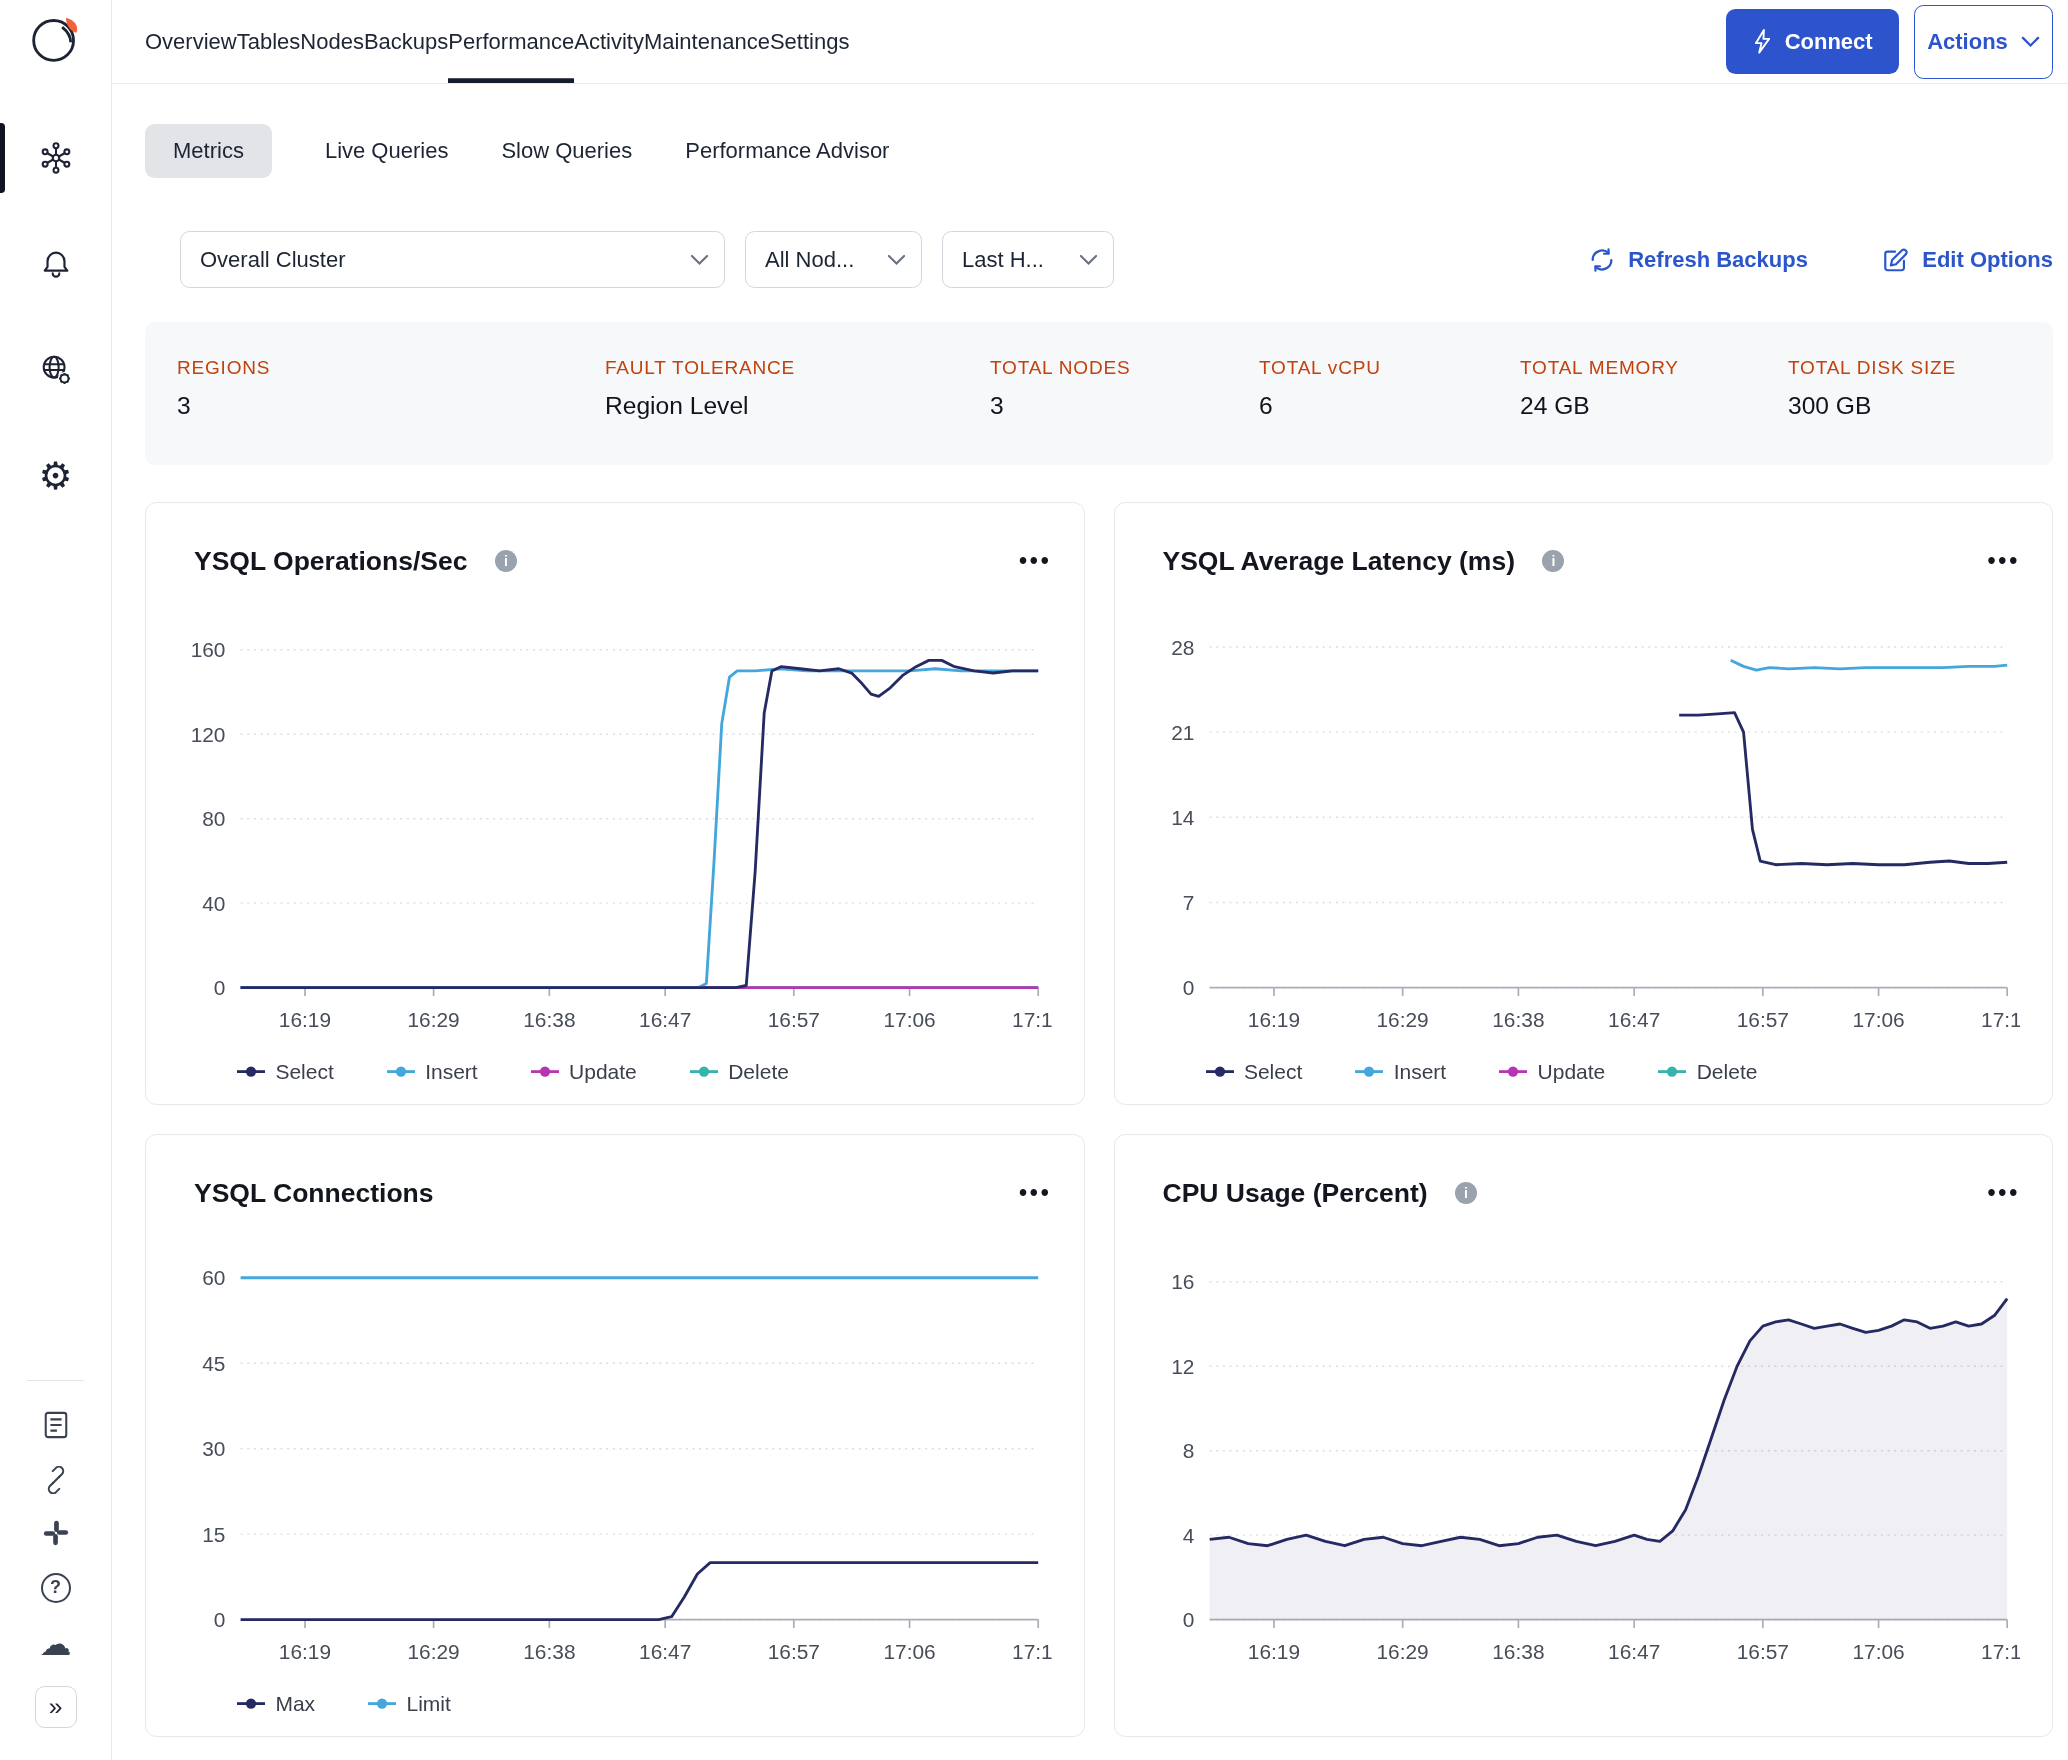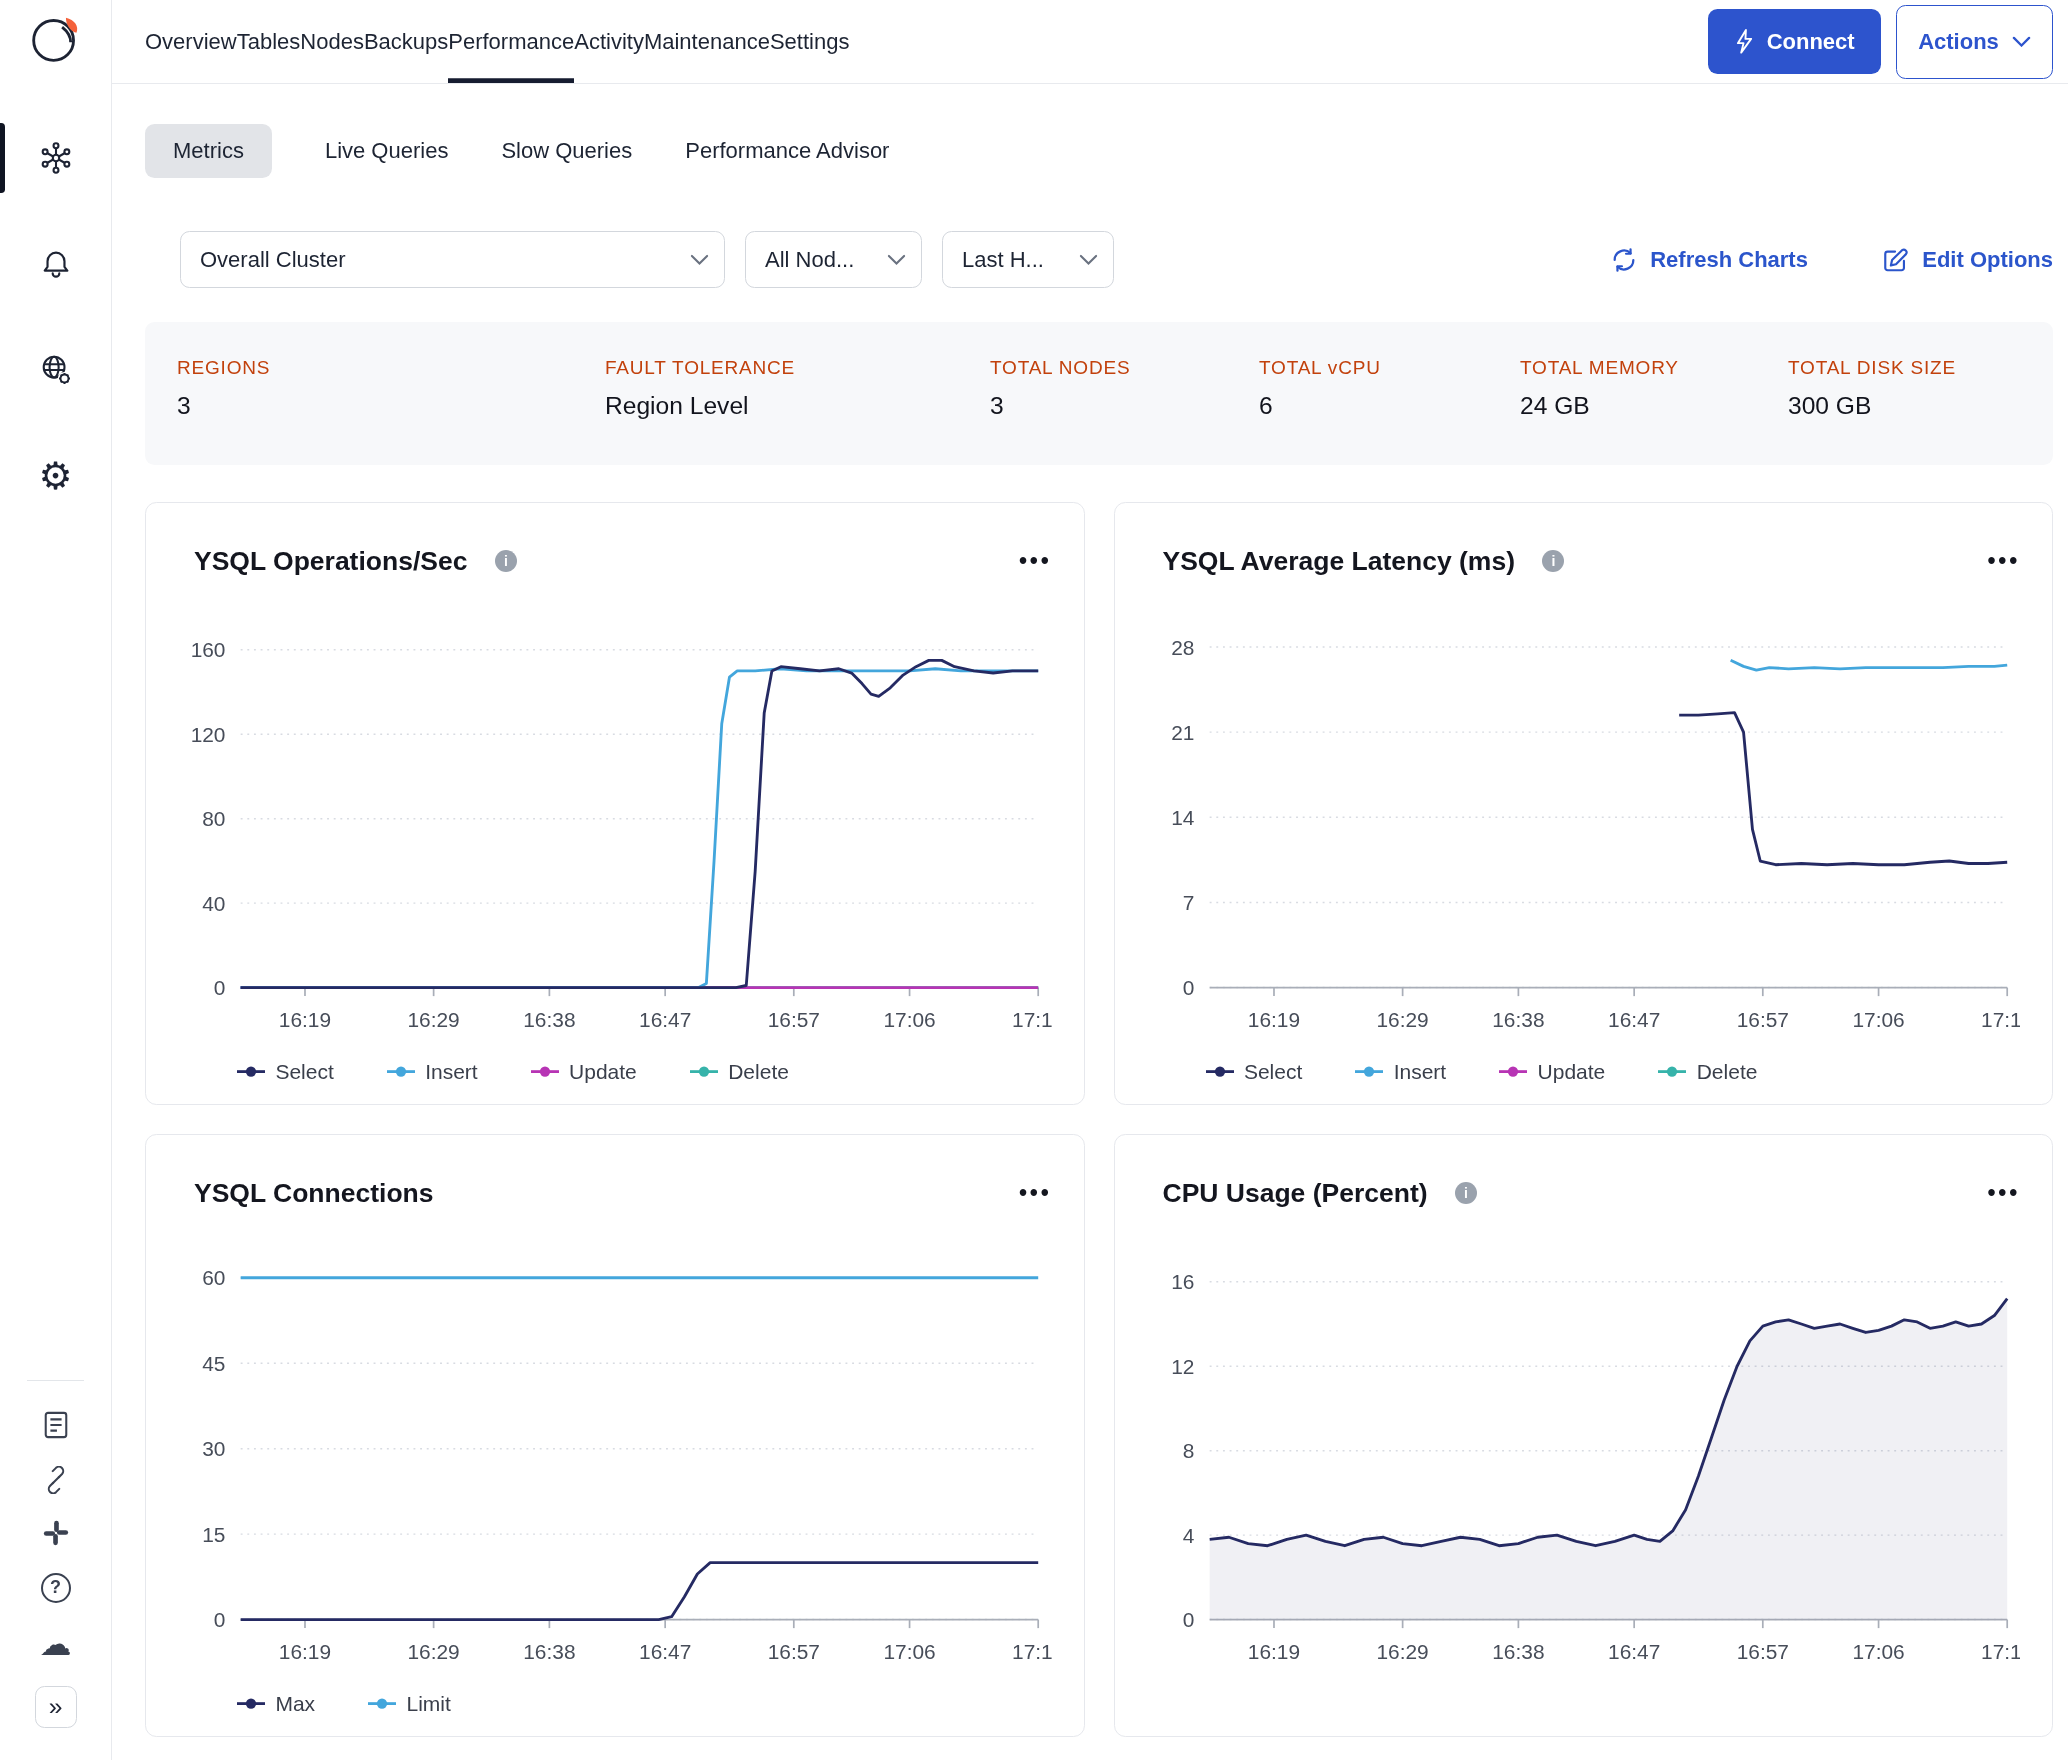--- a/index.html
+++ b/index.html
@@ -31,21 +31,21 @@
   .main { flex: 1 1 auto; display: flex; flex-direction: column; }
   .topnav { height: 84px; flex: 0 0 84px; border-bottom: 0.9px solid #e8eaee;
     display: flex; align-items: stretch; padding: 0 16px 0 33px; }
   #nav-tabs { display: flex; }
   .tab { display: flex; align-items: center; font-size: 22px; cursor: pointer; color: #1d2433; white-space: nowrap; }
   .tab.active { box-shadow: inset 0 -4.7px 0 #161c30; }
   .nav-actions { margin-left: auto; display: flex; align-items: center; gap: 15px; }
   .btn-connect { height: 65px; padding: 0 26.5px; background: #2d54cd; color: #ffffff; border: none;
     border-radius: 9.5px; font-size: 22px; font-weight: 700; display: flex; align-items: center; gap: 11.4px;
     cursor: pointer; font-family: inherit; }
-  .btn-actions { height: 74px; padding: 0 21px; background: #fff; color: #2d54cd; border: 1.9px solid #2d54cd;
+  .btn-actions { height: 74px; padding: 0 12px; background: #fff; color: #2d54cd; border: 1.9px solid #2d54cd;
     border-radius: 9.5px; font-size: 22px; font-weight: 700; display: flex; align-items: center; gap: 13.2px;
     cursor: pointer; font-family: inherit; }
   .subtabs { display: flex; align-items: center; gap: 53px; margin: 40px 16px 0 33px; }
   .subtab { font-size: 22px; cursor: pointer; padding: 14px 0; color: #1d2433; white-space: nowrap; }
   .subtab.active { background: #e2e4e8; border-radius: 9.5px; padding: 14px 28px; }
   .filter-row { display: flex; align-items: center; margin: 53px 16px 0 33px; gap: 20px; }
   .select { height: 57px; border: 0.9px solid #d3d7dd; border-radius: 9.5px; background: #fff;
     display: flex; align-items: center; justify-content: space-between; padding: 0 15px 0 19px;
     font-size: 22px; cursor: pointer; color: #1d2433; white-space: nowrap; overflow: hidden; }
   .select.lg { width: 545px; margin-left: 35px; } .select.md { width: 177px; } .select.sm { width: 172px; }
@@ -220,21 +220,21 @@
         </span>
       </div>
       <div class="filter-links">
         <a class="flink">
           <svg width="28" height="28" viewBox="0 0 30 30" fill="none" stroke="#2b55cb" stroke-width="2.4" stroke-linecap="round" stroke-linejoin="round">
             <path d="M25 15a10 10 0 0 1-17 7.2"></path>
             <path d="M5 15A10 10 0 0 1 22 7.8"></path>
             <path d="M22 3.5v4.8h-4.8"></path>
             <path d="M8 26.5v-4.8h4.8"></path>
           </svg>
-          <span>Refresh Charts</span>
+          <span>Refresh Backups</span>
         </a>
         <a class="flink">
           <svg width="28" height="28" viewBox="0 0 30 30" fill="none" stroke="#2b55cb" stroke-width="2.3" stroke-linecap="round" stroke-linejoin="round">
             <path d="M14 6H6a2.5 2.5 0 0 0-2.5 2.5v15A2.5 2.5 0 0 0 6 26h15a2.5 2.5 0 0 0 2.5-2.5V16"></path>
             <path d="M21.5 4.5a3 3 0 0 1 4.2 4.2L15 19.5l-5.5 1.3L10.8 15z"></path>
           </svg>
           <span>Edit Options</span>
         </a>
       </div>
     </div>

